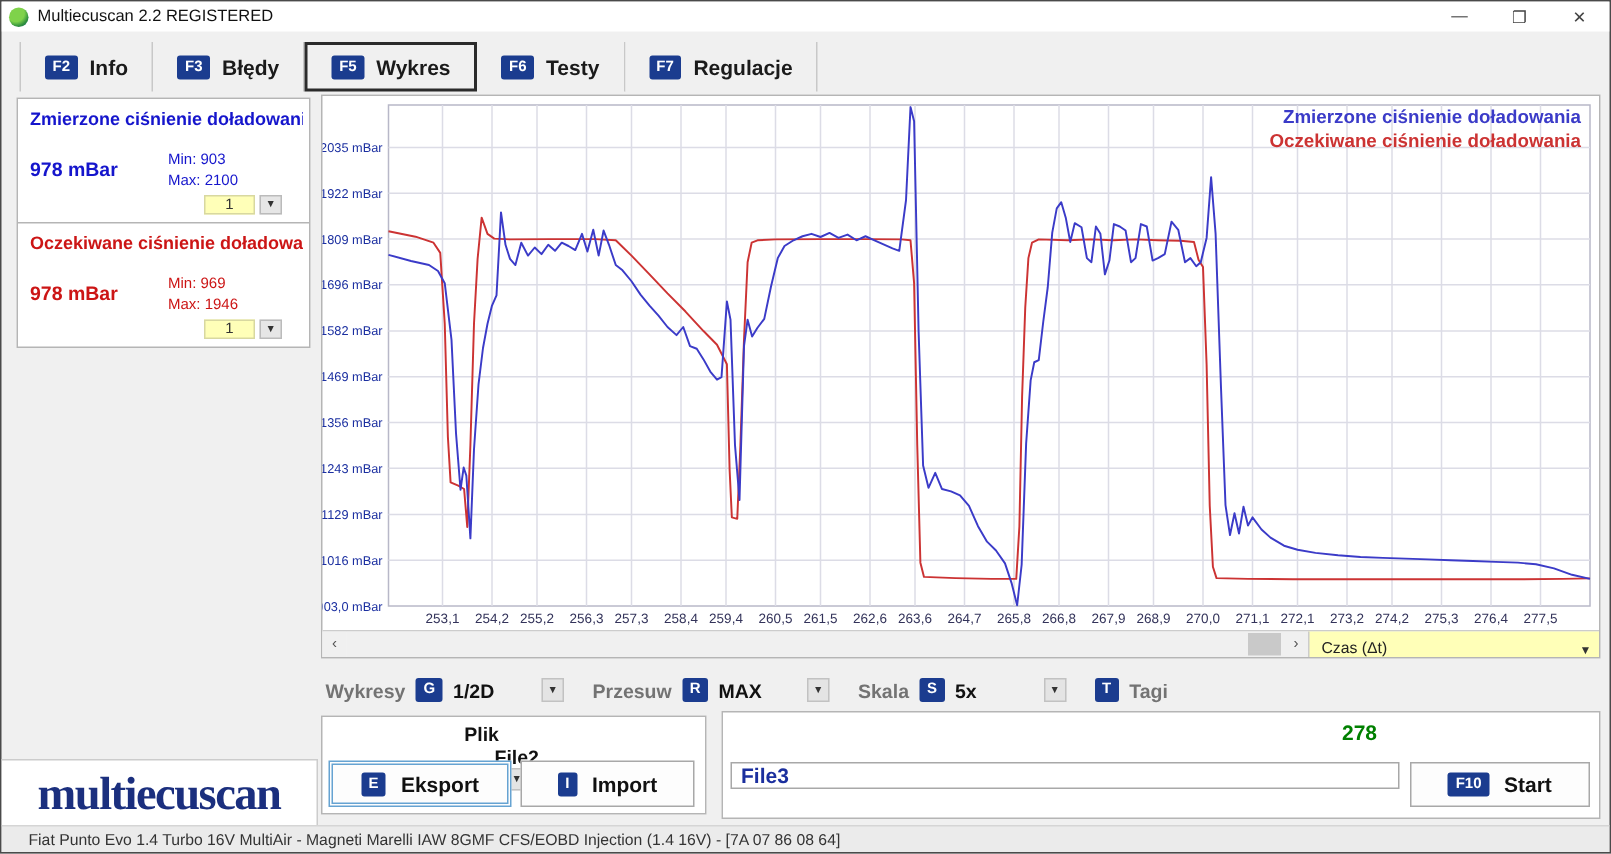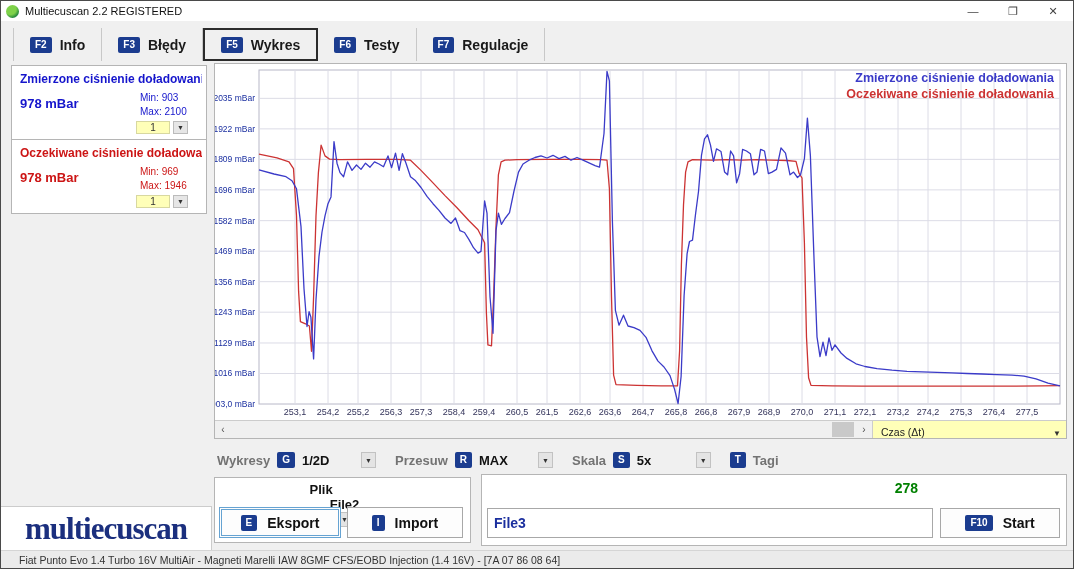--- a/index.html
+++ b/index.html
@@ -24,21 +24,21 @@
   .tab:first-child{border-left:1px solid #c8c8c8;}
   .tab.selected{border:2px solid #2b2b2b;}
   .key-badge{background:#1b3c8f;color:#fff;font-weight:bold;font-size:10px;
     padding:3px 5px;border-radius:2px;line-height:1;}
   .tab-label{font-size:14px;font-weight:bold;color:#1a1a1a;}
   
   .param-panel{position:absolute;left:10px;top:64px;width:196px;background:#fff;border:1px solid #b5b5b5;}
   .param-box{padding:6px 4px 5px 8px;}
   .param-box + .param-box{border-top:1px solid #b5b5b5;}
   .param-title{font-size:12px;font-weight:bold;color:var(--pc);white-space:nowrap;overflow:hidden;}
-  .param-row{display:flex;margin-top:5px;gap:28px;}
+  .param-row{display:flex;margin-top:14px;}
   .param-value{font-size:13px;font-weight:bold;color:var(--pc);width:92px;padding-top:5px;}
   .param-stats{font-size:10px;color:var(--pc);line-height:1.35;}
   .chan-row{display:flex;justify-content:flex-end;padding:3px 14px 0 0;}
   .chan-value{background:#ffffb8;border:1px solid #d8d8a0;font-size:10px;width:34px;height:13px;
     text-align:center;line-height:12px;color:#333;}
   .chan-arrow{width:15px;height:13px;background:#e6e6e6;border:1px solid #bbb;margin-left:3px;
     font-size:7px;color:#333;text-align:center;line-height:12px;}
   
   .chart-panel{position:absolute;left:213px;top:62px;width:853px;height:376px;background:#fff;
     border:1px solid #b5b5b5;}
@@ -71,21 +71,21 @@
     gap:10px;font-size:14px;font-weight:bold;color:#111;}
   .btn-eksport{width:122px;border:1px solid #66a3d2;outline:1px solid #66a3d2;outline-offset:-3px;}
   .btn-import{width:116px;}
   
   .logo-box{position:absolute;left:0px;top:505px;width:211px;height:44px;background:#fff;
     border-top:1px solid #ccc;border-right:1px solid #ccc;display:flex;align-items:center;justify-content:center;}
   .logo-text{font-family:"Liberation Serif",serif;font-size:31px;font-weight:600;color:#1b2f7e;letter-spacing:-1px;}
   
   .record-panel{position:absolute;left:480px;top:473px;width:586px;height:72px;background:#fff;border:1px solid #b5b5b5;}
   .counter{position:absolute;right:148px;top:5px;font-size:14px;font-weight:bold;}
-  .filename-input{position:absolute;left:5px;top:33px;width:446px;height:30px;border:1px solid #a8a8a8;
+  .filename-input{position:absolute;left:5px;top:33px;width:446px;height:18px;border:1px solid #a8a8a8;
     font-family:"Liberation Sans",sans-serif;font-size:14px;font-weight:bold;color:#1b2f9e;padding:0 6px;background:#fff;}
   .btn-start{position:absolute;right:6px;top:33px;width:120px;height:30px;}
   
   .statusbar{position:absolute;left:0;bottom:0;width:100%;height:18px;background:#ebebeb;
     border-top:1px solid #d5d5d5;display:flex;align-items:center;padding-left:18px;
     font-size:10.5px;color:#333;}
 </style>
 </head>
 <body>
 

